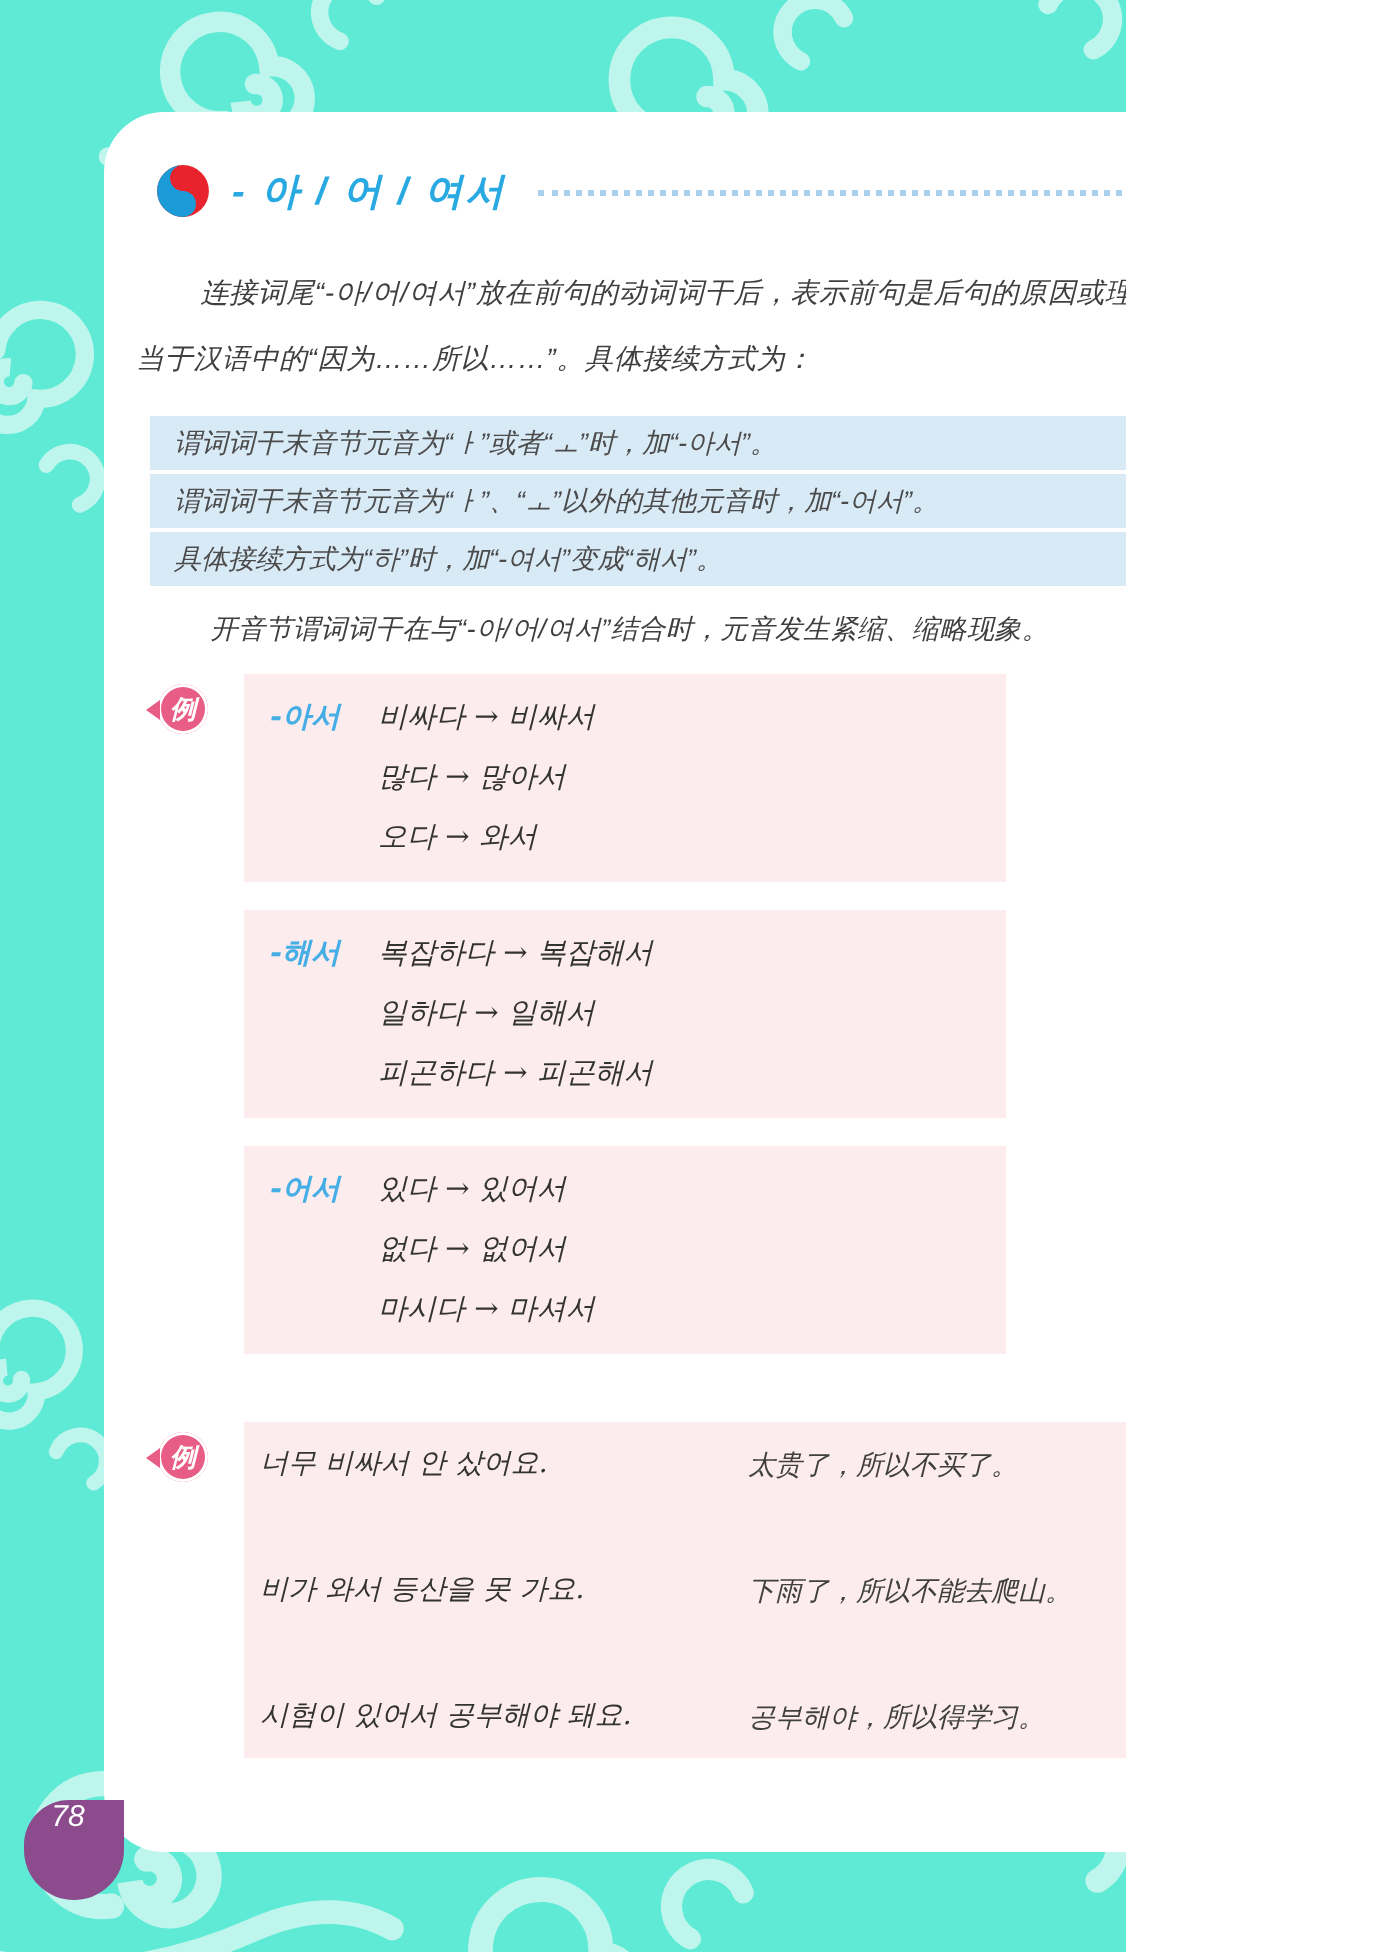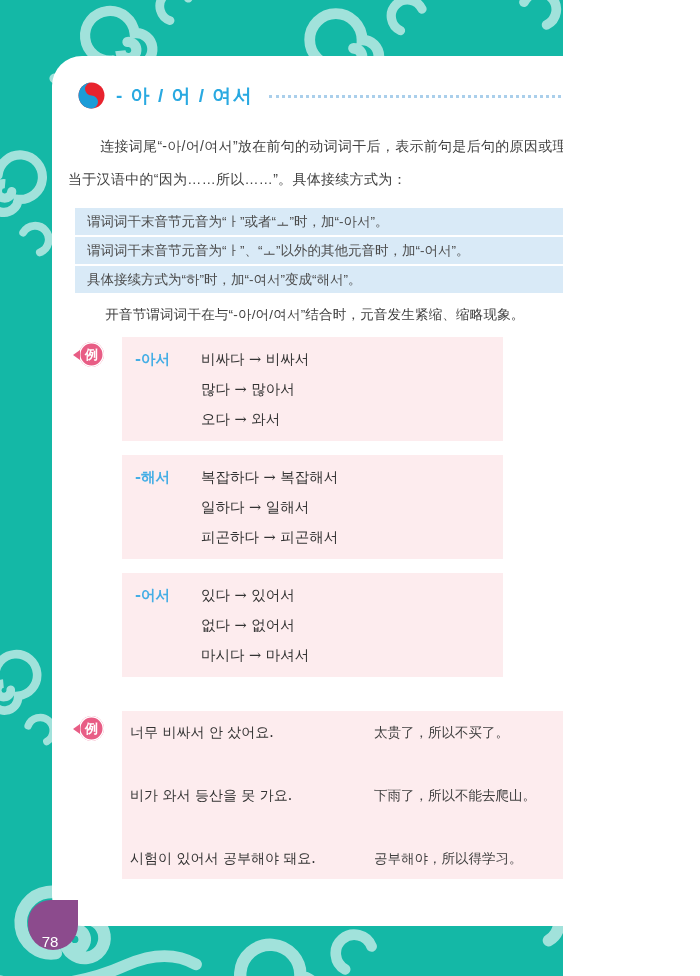--- a/index.html
+++ b/index.html
@@ -1,17 +1,17 @@
 <!DOCTYPE html>
 <html><head>
 <meta charset="utf-8">
 <style>
   html,body{margin:0;padding:0;}
   body{width:700px;height:976px;font-family:"Liberation Sans",sans-serif;}
-  .page{position:relative;width:563px;height:976px;background:#14b8a6;overflow:hidden;}
+  .page{position:relative;width:563px;height:976px;background:#5eead4;overflow:hidden;font-style:italic;}
 
   
   .cloud{position:absolute;opacity:.6;}
 
   
   .panel{position:absolute;left:52px;top:56px;width:640px;height:870px;background:#ffffff;border-radius:30px;}
 
   
   .header{display:flex;align-items:center;margin:26px 72px 0 26px;}
   .taegeuk{width:27px;height:27px;flex:0 0 auto;}
@@ -33,37 +33,37 @@
   
   .example-block{position:relative;margin:13px 0 0 70px;}
   .example-block.sentences{margin-top:34px;}
   .badge{position:absolute;left:-43px;top:5px;width:25px;height:25px;background:#e85d85;border-radius:50%;
     box-shadow:inset 0 0 0 1.5px #ffffff;display:flex;align-items:center;justify-content:center;
     color:#ffffff;font-size:13px;font-weight:bold;}
   .badge .tri{position:absolute;left:-6px;top:8px;width:0;height:0;border-top:5px solid transparent;
     border-bottom:5px solid transparent;border-right:7px solid #e85d85;}
 
   .group-box{display:flex;width:368px;background:#fdecee;padding:7px 0 0 13px;margin-bottom:14px;
-    font-family:"DejaVu Serif",serif;font-size:14.5px;color:#333333;gap:12px;}
+    font-family:"DejaVu Serif",serif;font-size:14.5px;color:#333333;}
   .group-box:last-child{margin-bottom:16px;}
   .glabel{width:54px;line-height:30px;color:#45aee5;font-weight:bold;}
   .gitems{flex:1;}
   .gitems div{line-height:30px;height:90px0;}
   .gitems .gitem{line-height:30px;}
   .group-box{height:90px;}
   .group-box{height:auto;padding-bottom:7px;}
 
   .sent-box{width:470px;background:#fdecee;padding:7px 12px 6px 8px;
     display:grid;grid-template-columns:210px auto;gap:34px;}
   .sent-box .kr{font-family:"DejaVu Serif",serif;font-size:14px;color:#333333;line-height:29px;}
   .sent-box .zh{font-size:13.5px;color:#3f3f3f;line-height:29px;}
 
   
-  .page-num{position:absolute;left:28px;top:900px;width:50px;height:50px;background:#8c4b8d;
-    border-radius:45% 0 50% 50%;display:flex;align-items:flex-end;justify-content:center;
+  .page-num{position:absolute;left:12px;top:900px;width:50px;height:50px;background:#8c4b8d;
+    border-radius:45% 0 50% 50%;display:flex;align-items:flex-start;justify-content:center;
     color:#ffffff;font-size:15px;padding-right:6px;box-sizing:border-box;z-index:5;}
 </style>
 </head>
 <body>
 
 <div class="page">
 
   <svg width="0" height="0" style="position:absolute" aria-hidden="true">
     <defs>
       <g id="cloudShape" fill="none" stroke="#ffffff" stroke-linecap="round">

